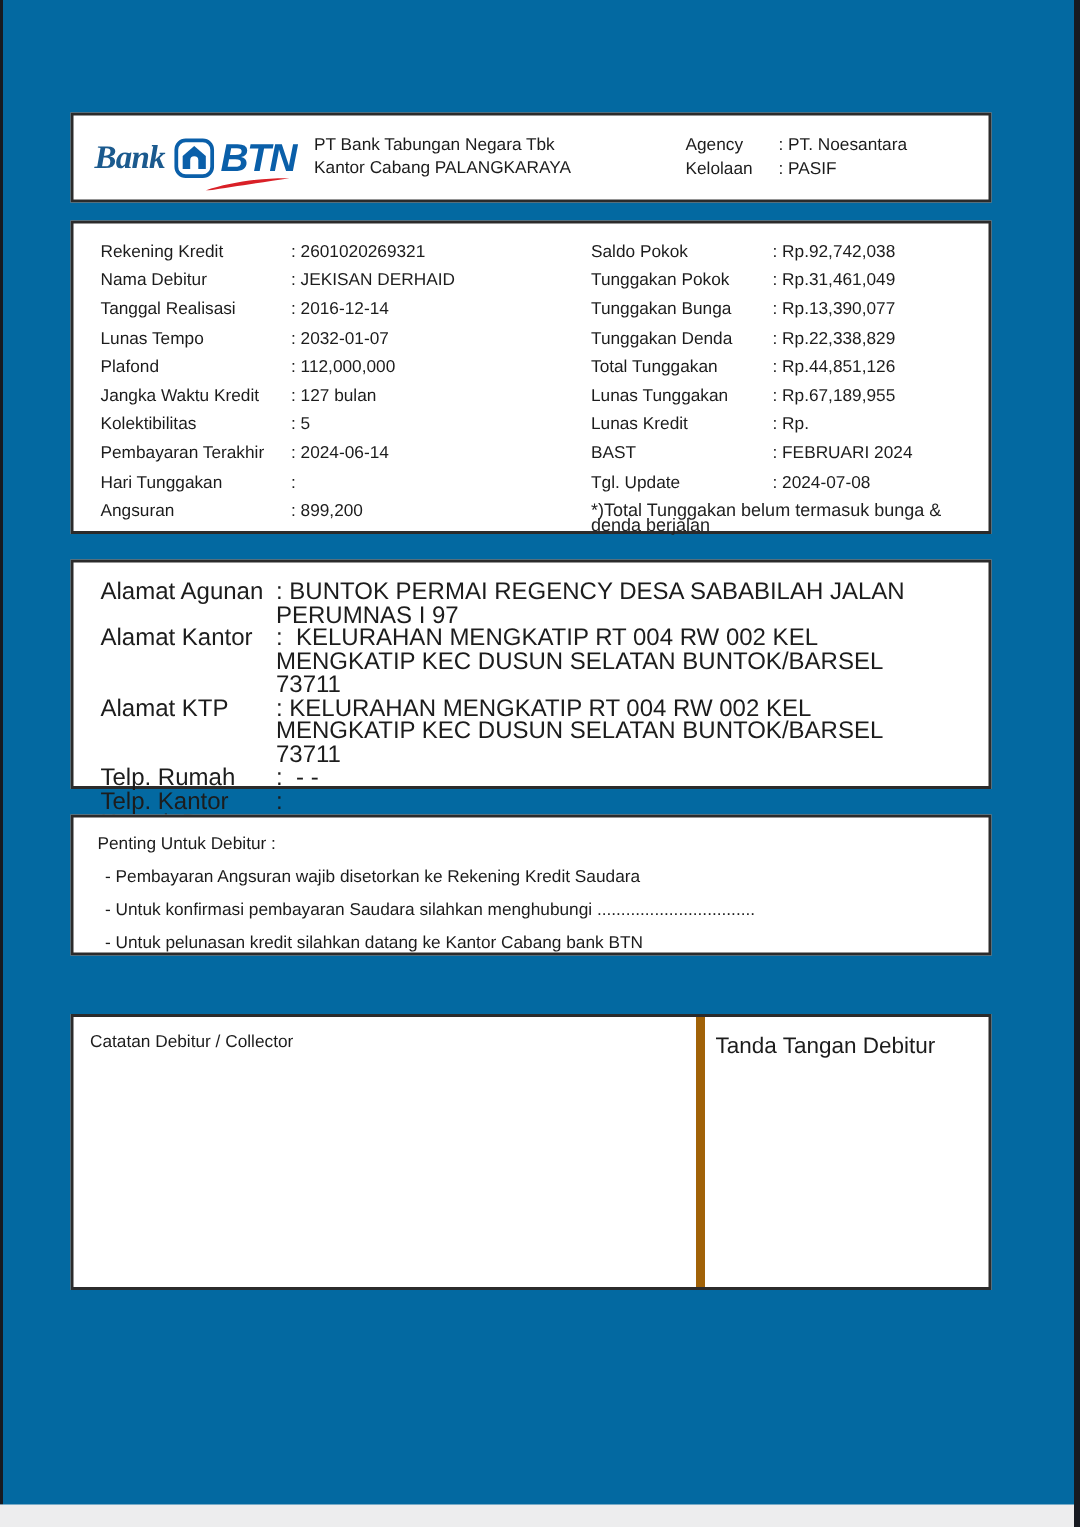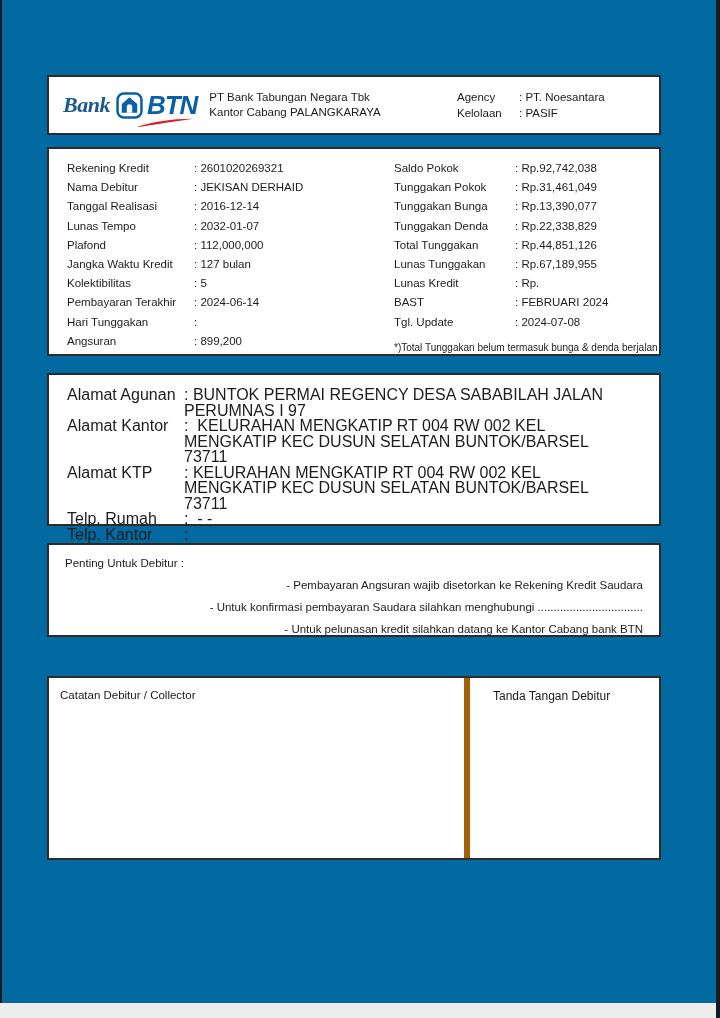--- a/index.html
+++ b/index.html
@@ -35,37 +35,37 @@
   .arow { display:flex; }
   .arow .ak { width:62px; flex-shrink:0; }
 
   
   #credit-box { top:147px; height:209px; padding:10px 0 0 18px; display:flex; font-size:11.5px; }
   .col-left  { width:327px; }
   .col-right { flex:1; }
   .kv { display:flex; height:19.2px; line-height:19.2px; white-space:pre; }
   .col-left  .kv .k { width:127px; flex-shrink:0; }
   .col-right .kv .k { width:121px; flex-shrink:0; }
-  .footnote { font-size:10px; line-height:10px; margin-top:11px; color:#222; }
+  .footnote { font-size:12px; line-height:10px; margin-top:3px; color:#222; }
 
   
   #address-box { top:373px; height:153px; padding:12px 0 0 18px; font-size:16px; line-height:15.5px; }
   .kv2 { display:flex; }
   .kv2 .k { width:117px; flex-shrink:0; }
   .kv2 .v { width:432px; white-space:pre-wrap; }
 
   
   #notice-box { top:543px; height:94px; padding:11px 16px 0 16px; font-size:11.5px; }
   .notice-title { line-height:14px; }
-  .notice-item { margin-top:8px; line-height:14px; padding-left:5px;text-align:right; }
+  .notice-item { margin-top:8px; line-height:14px; padding-left:5px; }
 
   
   #signature-box { top:676px; height:184px; display:flex; }
   .sig-left  { width:421px; box-sizing:border-box; border-right:6px solid #a16207; padding:11px 11px; font-size:11.5px; }
-  .sig-right { flex:1; padding:11px 23px; font-size:12px; }
+  .sig-right { flex:1; padding:11px 7px; font-size:15px; }
 </style>
 </head>
 <body>
 
 <div class="page">
 
   <div class="edge-left"></div>
   <div class="edge-right"></div>
   <div class="bottom-bar"></div>
 

